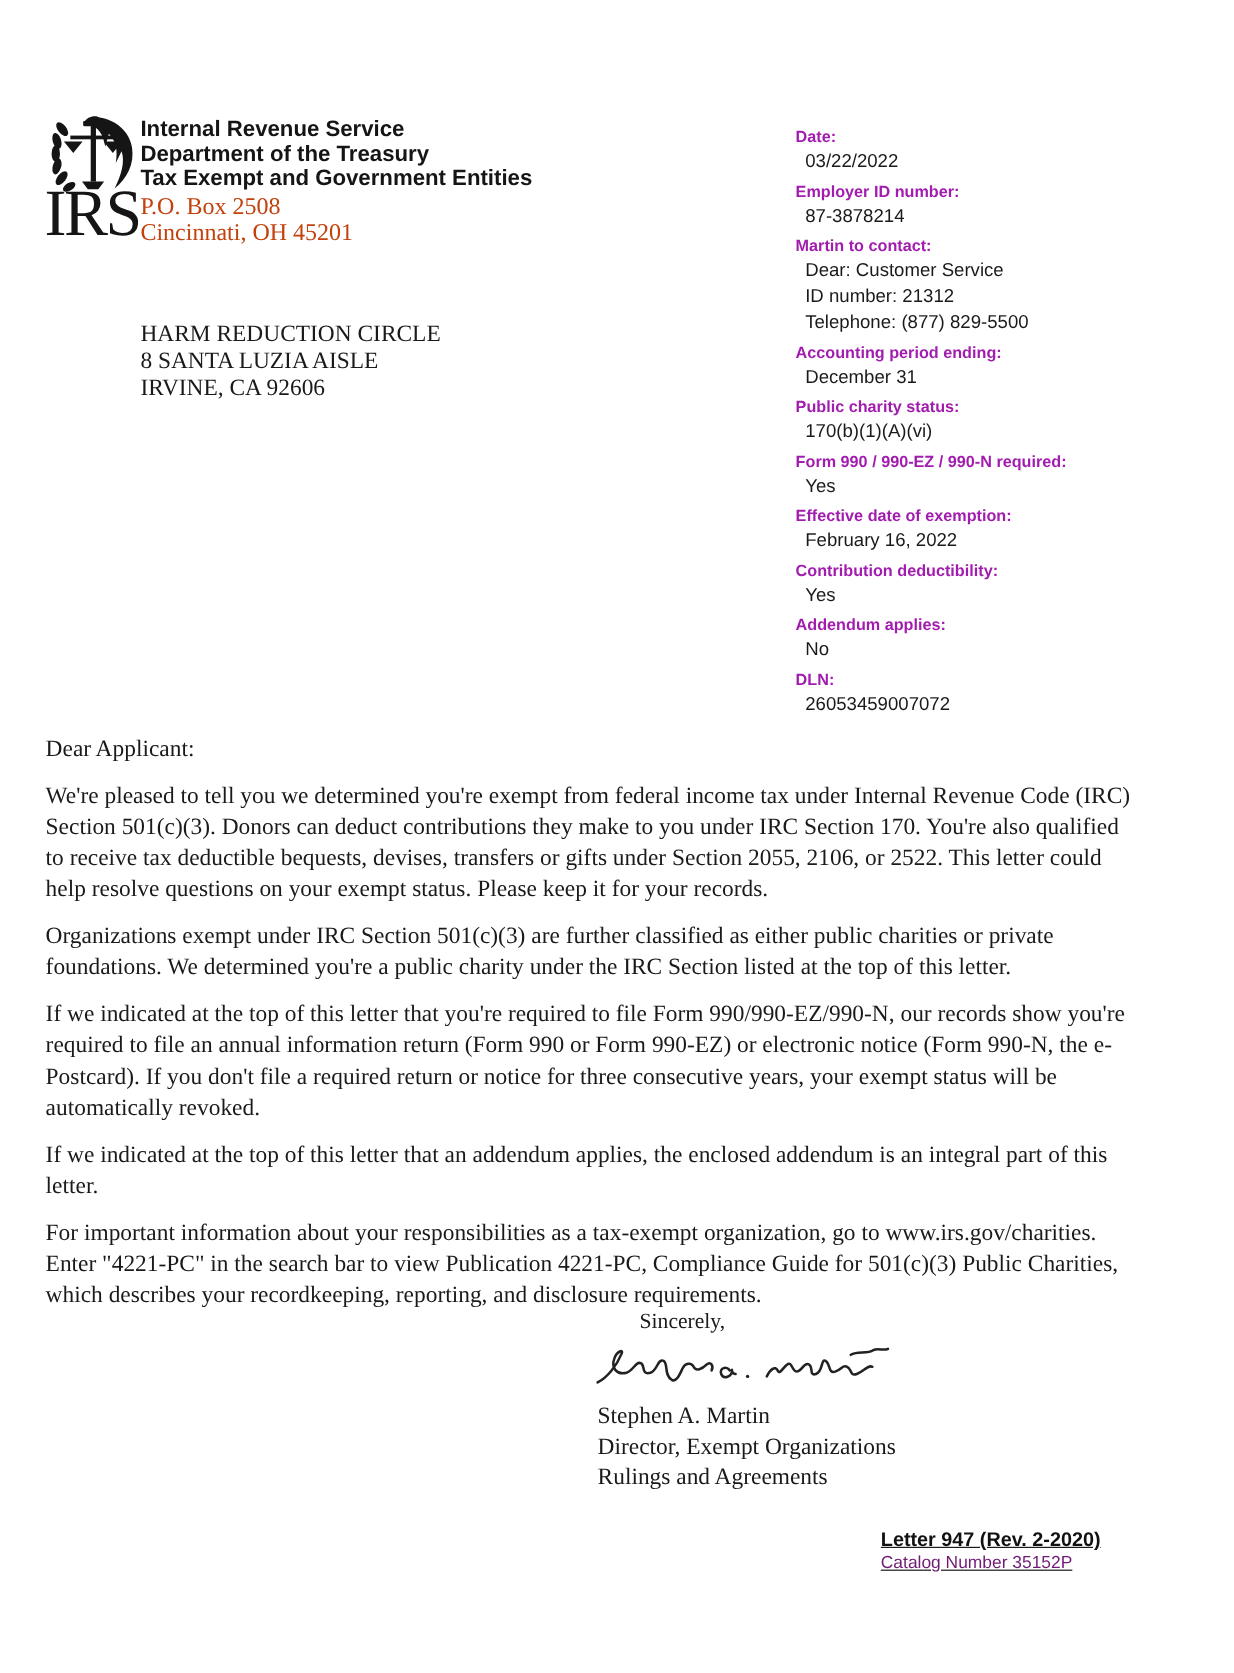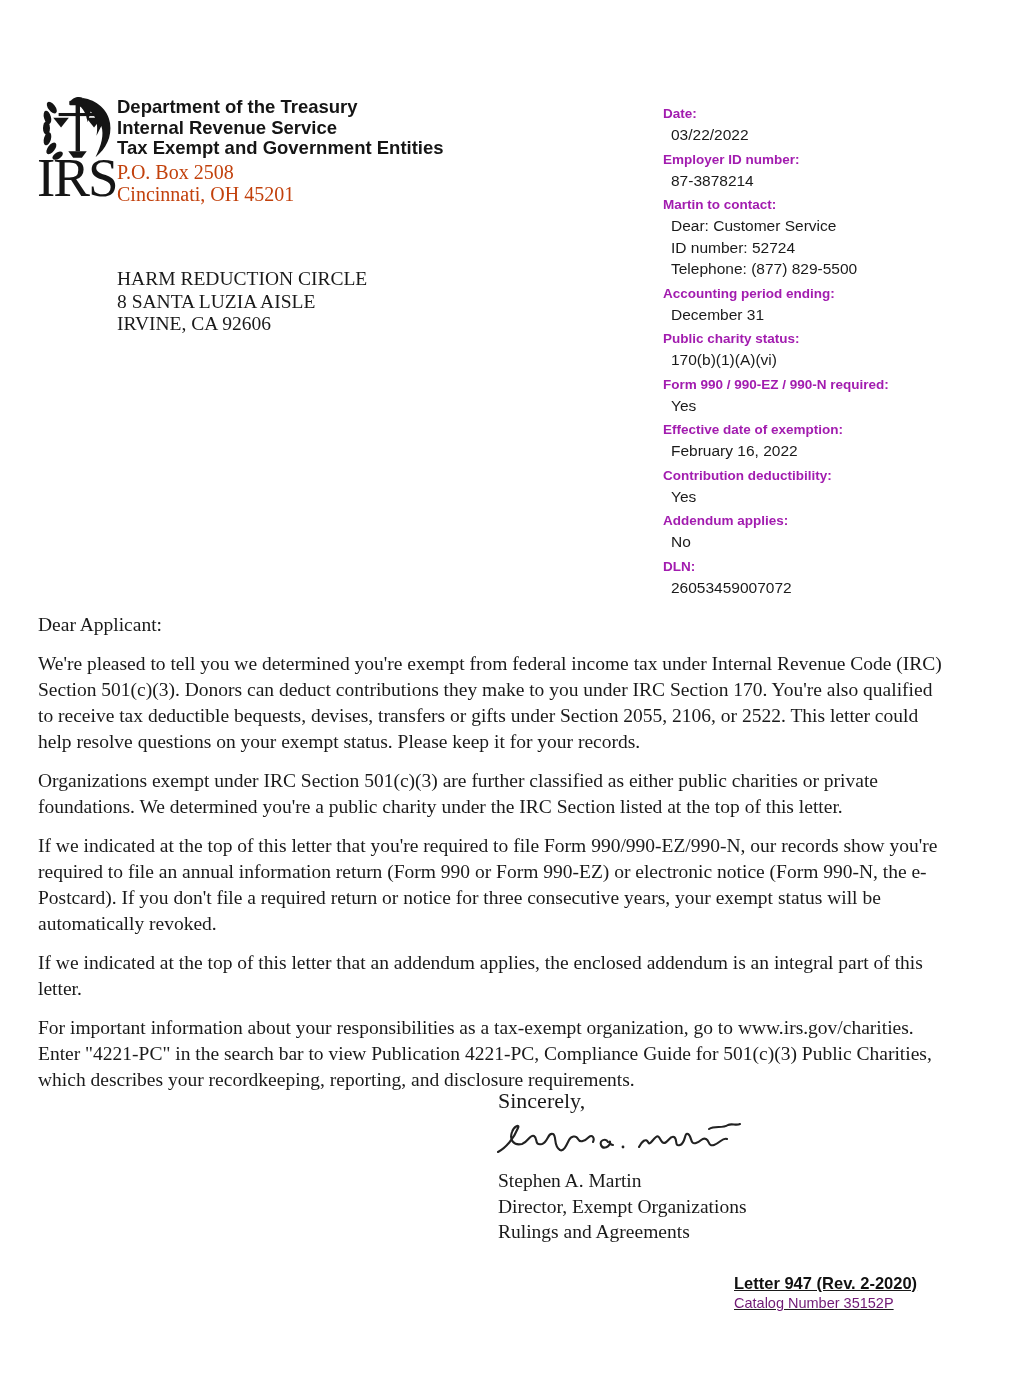--- a/index.html
+++ b/index.html
@@ -53,21 +53,21 @@
   .recipient { position: absolute; left: 117px; top: 268px; }
   .recipient-line { font-size: 19.5px; line-height: 22.5px; color: #1a1a1a; }
 
   
   .body-text { position: absolute; left: 38px; top: 612px; width: 912px; }
   .salutation { font-size: 19.5px; line-height: 26px; margin-bottom: 13px; }
   .para { font-size: 19.5px; line-height: 26px; margin-bottom: 13px; text-align: left; }
 
   
   .sig-block { position: absolute; left: 498px; top: 1088px; }
-  .closing { font-size: 22px; line-height: 26px; }
+  .closing { font-size: 18px; line-height: 26px; margin-left: 35px; }
   .sig-script { margin: 4px 0 2px -2px; height: 48px; }
   .sig-name, .sig-title { font-size: 19.5px; line-height: 25.5px; }
 
   
   .footer { position: absolute; left: 734px; top: 1272px; text-decoration: underline; }
   .letter-number {
     font-family: "Liberation Sans", sans-serif;
     font-weight: bold; font-size: 16.5px; line-height: 22px; color: #111;
   }
   .catalog-number {
@@ -96,42 +96,42 @@
         <rect x="19" y="17.5" width="39" height="3.2"></rect>
         <path d="M13.5,22.5 L29.5,22.5 L21.5,32.5 Z"></path>
         <path d="M47.5,22.5 L63.5,22.5 L55.5,32.5 Z"></path>
         <path d="M29,57 L48,57 L43,63.5 L34,63.5 Z"></path>
       </g>
     </svg>
   </div>
   <div class="irs-wordmark">IRS</div>
 
   <div class="dept-block">
+    <div class="dept-line">Internal Revenue Service</div>
     <div class="dept-line">Department of the Treasury</div>
-    <div class="dept-line">Internal Revenue Service</div>
     <div class="dept-line">Tax Exempt and Government Entities</div>
     <div class="po-block">
       <div class="po-line">P.O. Box 2508</div>
       <div class="po-line">Cincinnati, OH 45201</div>
     </div>
   </div>
 
   <div class="info-panel">
     <div class="field">
       <div class="flabel">Date:</div>
       <div class="fvalue">03/22/2022</div>
     </div>
     <div class="field">
       <div class="flabel">Employer ID number:</div>
       <div class="fvalue">87-3878214</div>
     </div>
     <div class="field">
       <div class="flabel">Martin to contact:</div>
       <div class="fvalue">Dear: Customer Service</div>
-      <div class="fvalue">ID number: 52724</div>
+      <div class="fvalue">ID number: 21312</div>
       <div class="fvalue">Telephone: (877) 829-5500</div>
     </div>
     <div class="field">
       <div class="flabel">Accounting period ending:</div>
       <div class="fvalue">December 31</div>
     </div>
     <div class="field">
       <div class="flabel">Public charity status:</div>
       <div class="fvalue">170(b)(1)(A)(vi)</div>
     </div>

